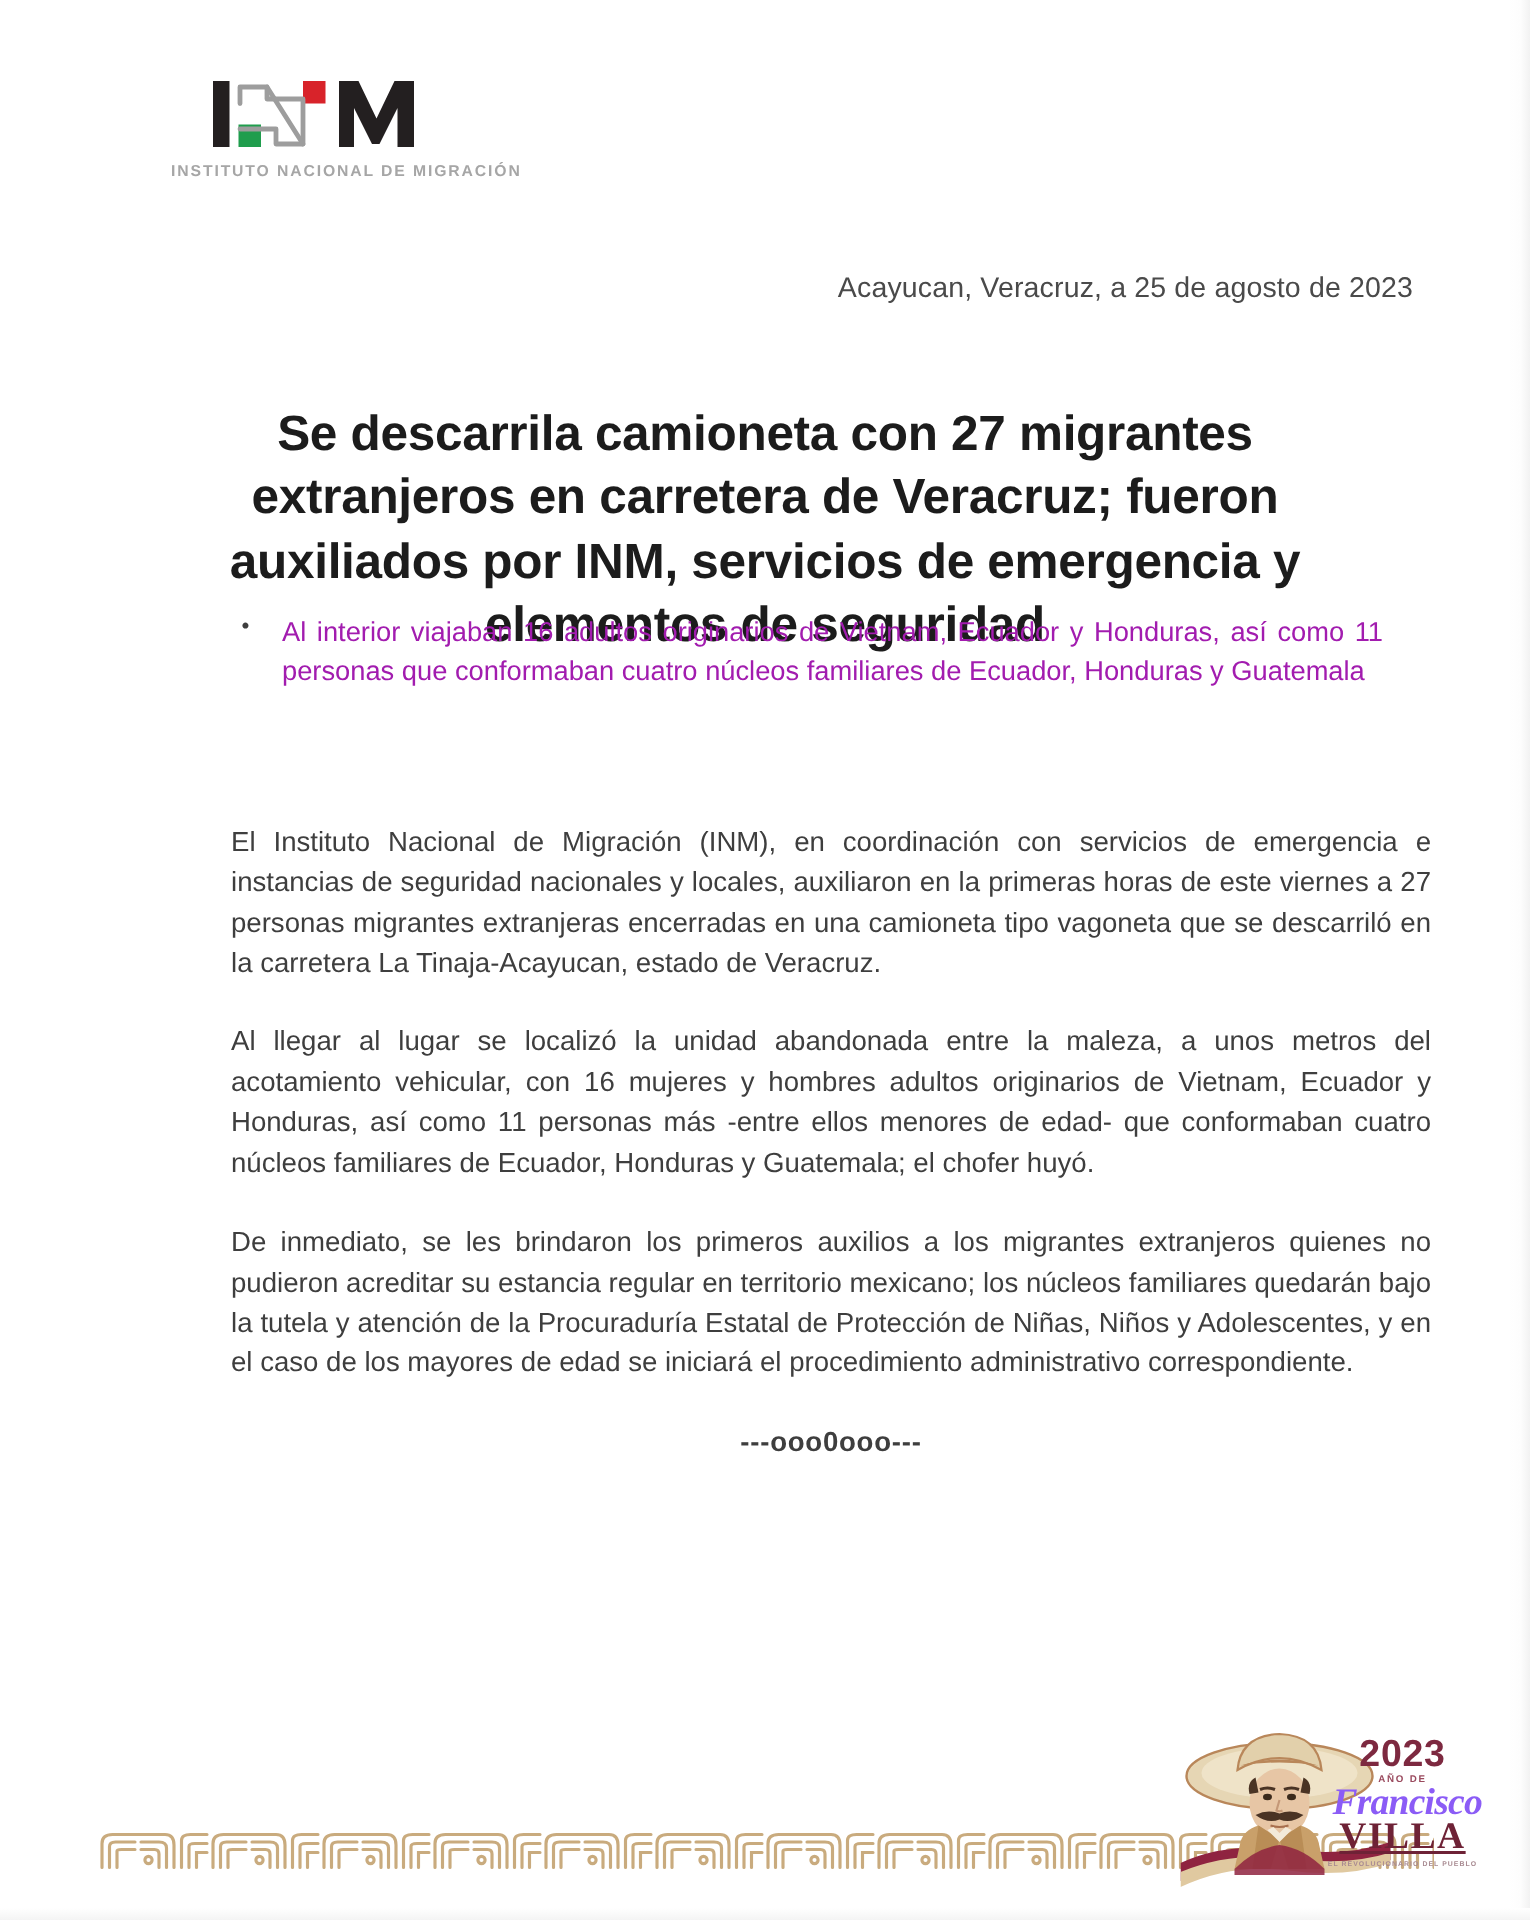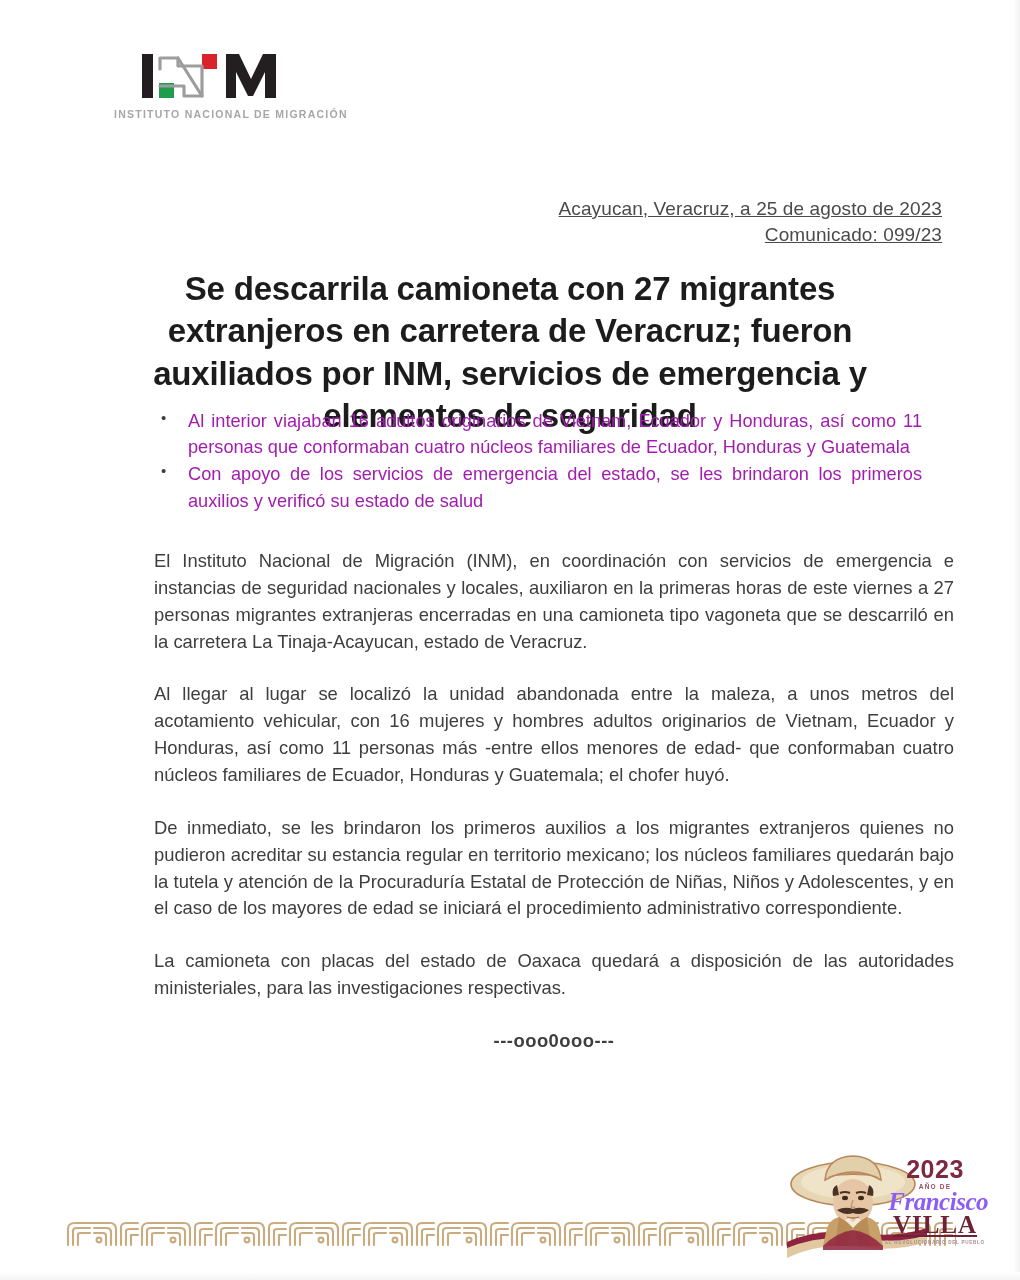--- a/index.html
+++ b/index.html
@@ -55,27 +55,26 @@
     font-weight: bold;
     letter-spacing: 1.25px;
     color: #a6a6a6;
     white-space: nowrap;
   }
 
   
   .dateline {
     position: absolute;
     right: 78px;
-    top: 196px;
+    top: 180px;
     text-align: right;
     font-size: 19px;
     line-height: 1.35;
     color: #4a4a4a;
     letter-spacing: 0.1px;
-    text-decoration: underline;
   }
 
   
   .doc-title {
     position: absolute;
     left: 148px;
     top: 246px;
     width: 724px;
     text-align: center;
     font-size: 33px;
@@ -230,35 +229,32 @@
         <path d="M38 6 L62 44" fill="none" stroke="#9d9d9d" stroke-width="3.2" stroke-linecap="round"></path>
 
         <path d="M86 46 L86 2 L99 2 L111 27 L123 2 L136 2 L136 46 L125 46 L125 20 L113 44 L108 44 L96 20 L96 46 Z" fill="#231f20"></path>
       </svg>
     </div>
     <div class="logo-sub">INSTITUTO NACIONAL DE MIGRACIÓN</div>
   </div>
 
   <div class="dateline">
     <div>Acayucan, Veracruz, a 25 de agosto de 2023</div>
-    <div>Comunicado: 099/23</div>
   </div>
 
   <h1 class="doc-title">Se descarrila camioneta con 27 migrantes extranjeros en carretera de Veracruz; fueron auxiliados por INM, servicios de emergencia y elementos de seguridad</h1>
 
   <ul class="bullets">
     <li>Al interior viajaban 16 adultos originarios de Vietnam, Ecuador y Honduras, así como 11 personas que conformaban cuatro núcleos familiares de Ecuador, Honduras y Guatemala</li>
-    <li>Con apoyo de los servicios de emergencia del estado, se les brindaron los primeros auxilios y verificó su estado de salud</li>
   </ul>
 
   <div class="body-copy">
     <p>El Instituto Nacional de Migración (INM), en coordinación con servicios de emergencia e instancias de seguridad nacionales y locales, auxiliaron en la primeras horas de este viernes a 27 personas migrantes extranjeras encerradas en una camioneta tipo vagoneta que se descarriló en la carretera La Tinaja-Acayucan, estado de Veracruz.</p>
     <p>Al llegar al lugar se localizó la unidad abandonada entre la maleza, a unos metros del acotamiento vehicular, con 16 mujeres y hombres adultos originarios de Vietnam, Ecuador y Honduras, así como 11 personas más -entre ellos menores de edad- que conformaban cuatro núcleos familiares de Ecuador, Honduras y Guatemala; el chofer huyó.</p>
     <p>De inmediato, se les brindaron los primeros auxilios a los migrantes extranjeros quienes no pudieron acreditar su estancia regular en territorio mexicano; los núcleos familiares quedarán bajo la tutela y atención de la Procuraduría Estatal de Protección de Niñas, Niños y Adolescentes, y en el caso de los mayores de edad se iniciará el procedimiento administrativo correspondiente.</p>
-    <p>La camioneta con placas del estado de Oaxaca quedará a disposición de las autoridades ministeriales, para las investigaciones respectivas.</p>
     <p class="closing-mark">---ooo0ooo---</p>
   </div>
 
   <div class="footer">
 
     <div class="footer-band">
       <svg width="890" height="28" viewBox="0 0 890 28" preserveAspectRatio="none" aria-hidden="true">
         <defs>
           <pattern id="greca" x="0" y="0" width="74" height="28" patternUnits="userSpaceOnUse">
             <g fill="none" stroke="#c9ab7e" stroke-width="2.1" stroke-linecap="round">

